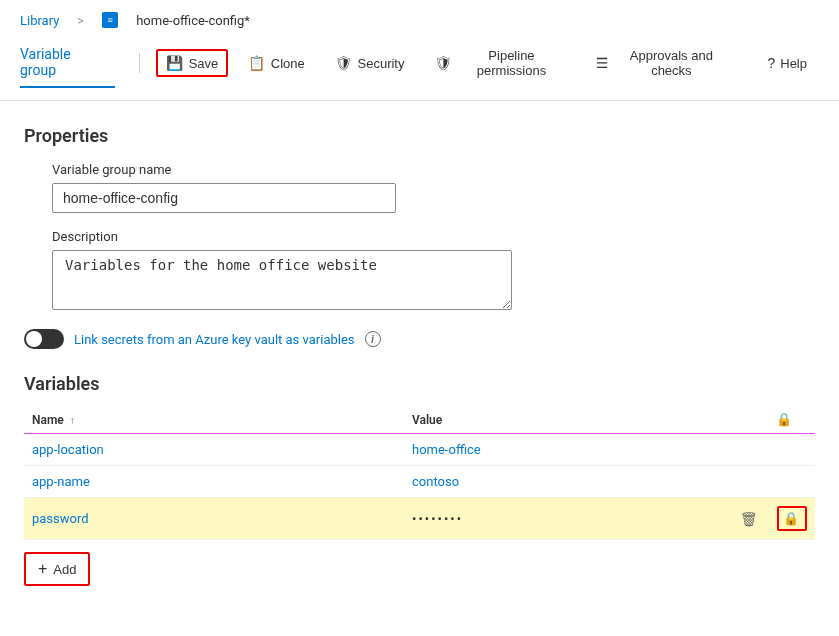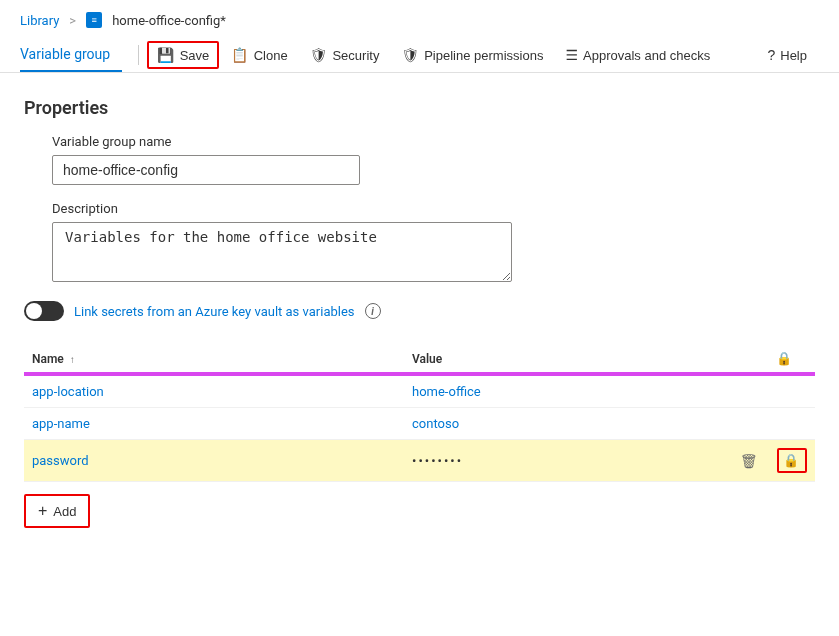--- a/index.html
+++ b/index.html
@@ -12,21 +12,21 @@
       min-height: 636px;
     }
 
     
     .breadcrumb {
       display: flex;
       align-items: center;
       padding: 12px 20px 6px 20px;
       font-size: 13px;
       color: #666;
-      gap: 10px;
+      gap: 18px;
     }
     .breadcrumb-link {
       color: #0078d4;
       cursor: pointer;
       text-decoration: none;
     }
     .breadcrumb-sep { color: #999; }
     .breadcrumb-icon {
       display: inline-flex;
       align-items: center;
@@ -37,23 +37,23 @@
       color: white;
       font-size: 9px;
       border-radius: 2px;
     }
     .breadcrumb-current { color: #333; font-weight: 400; }
 
     
     .toolbar {
       display: flex;
       align-items: center;
-      padding: 4px 20px 0 20px;
+      padding: 4px 20px 12px 20px;
       border-bottom: 1px solid #e0e0e0;
-      gap: 0;
+      gap: 8px;
     }
     .toolbar-tab-active {
       font-size: 14px;
       color: #0078d4;
       border-bottom: 2px solid #0078d4;
       padding: 8px 12px 8px 0;
       margin-right: 8px;
       cursor: pointer;
     }
     .toolbar-divider {
@@ -104,21 +104,21 @@
       margin-bottom: 16px;
       margin-left: 28px;
     }
     .form-label {
       display: block;
       font-size: 13px;
       color: #333;
       margin-bottom: 6px;
     }
     .form-input {
-      width: 308px;
+      width: 344px;
       padding: 6px 10px;
       border: 1px solid #8a8886;
       border-radius: 2px;
       font-size: 14px;
       color: #333;
       outline: none;
     }
     .form-textarea {
       width: 460px;
       padding: 6px 12px;
@@ -186,21 +186,21 @@
       color: #333;
       margin-bottom: 12px;
     }
 
     
     .var-table {
       width: 100%;
       border-collapse: collapse;
     }
     .var-table thead tr {
-      border-bottom: 4px solid #d946ef;
+      border-bottom: 1px solid #d946ef;
     }
     .var-table th {
       text-align: left;
       font-size: 12px;
       font-weight: 600;
       color: #333;
       padding: 6px 8px;
     }
     .var-table th.col-name { width: 380px; }
     .var-table td {
@@ -307,20 +307,21 @@
     <label class="form-label">Description</label>
     <textarea class="form-textarea" style="">Variables for the home office website</textarea>
   </div>
 
   <div class="toggle-row">
     <div class="toggle-switch"></div>
     <span class="toggle-label">Link secrets from an Azure key vault as variables</span>
     <span class="info-icon">i</span>
   </div>
 
+  <h2 class="variables-title">Variables</h2>
 
   <table class="var-table">
     <thead>
       <tr>
         <th class="col-name">
           <span>Name</span>
           <span class="sort-icon">↑</span>
         </th>
         <th><span>Value</span></th>
         <th class="col-delete"></th>

